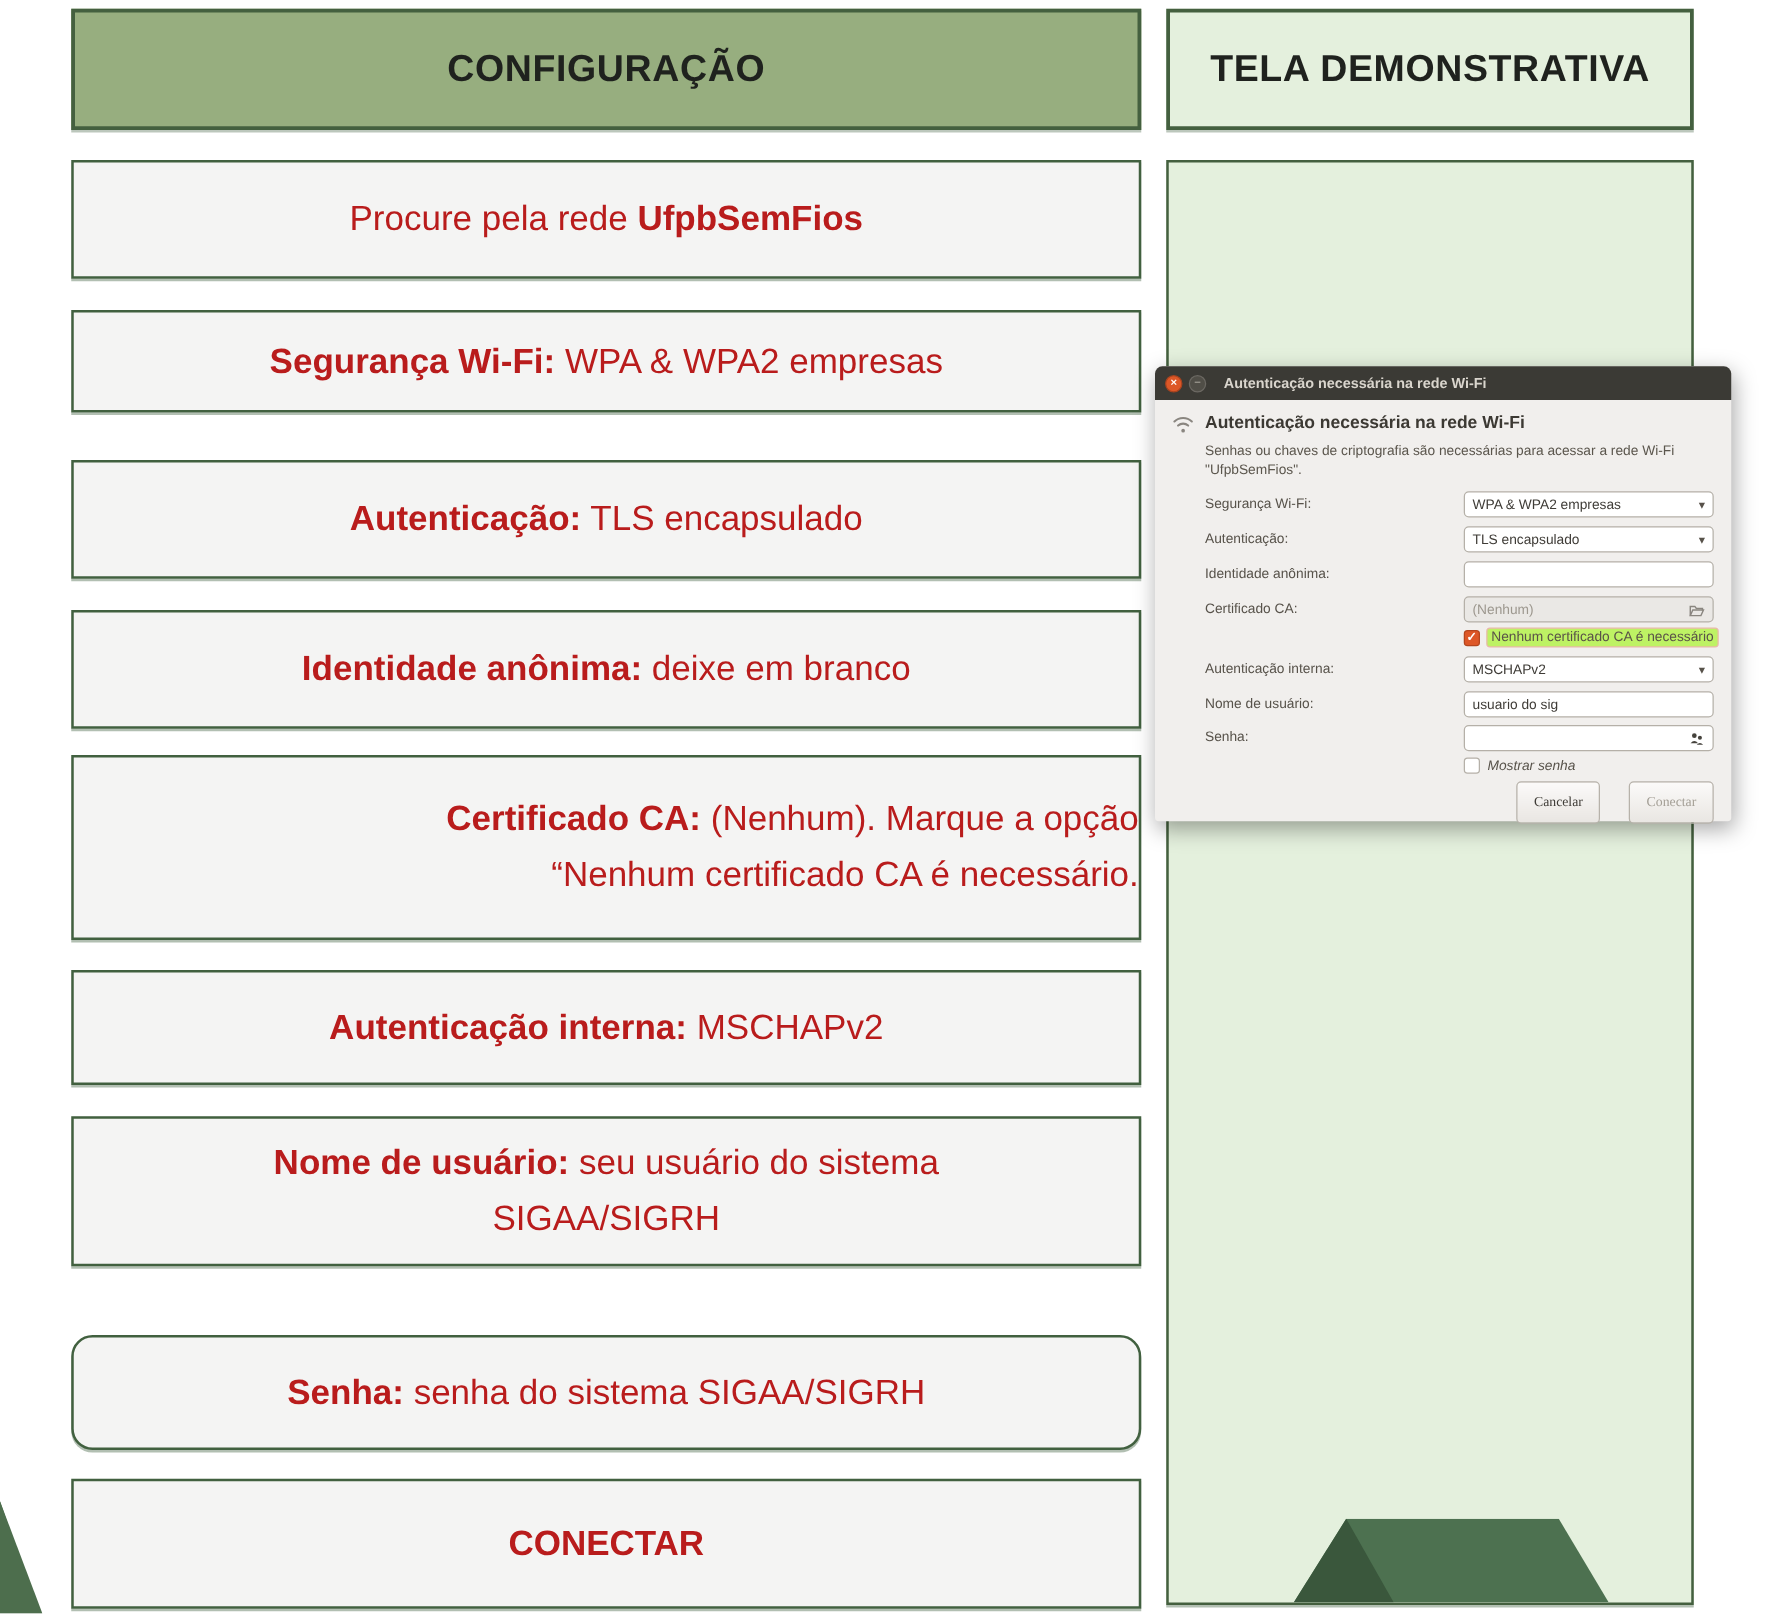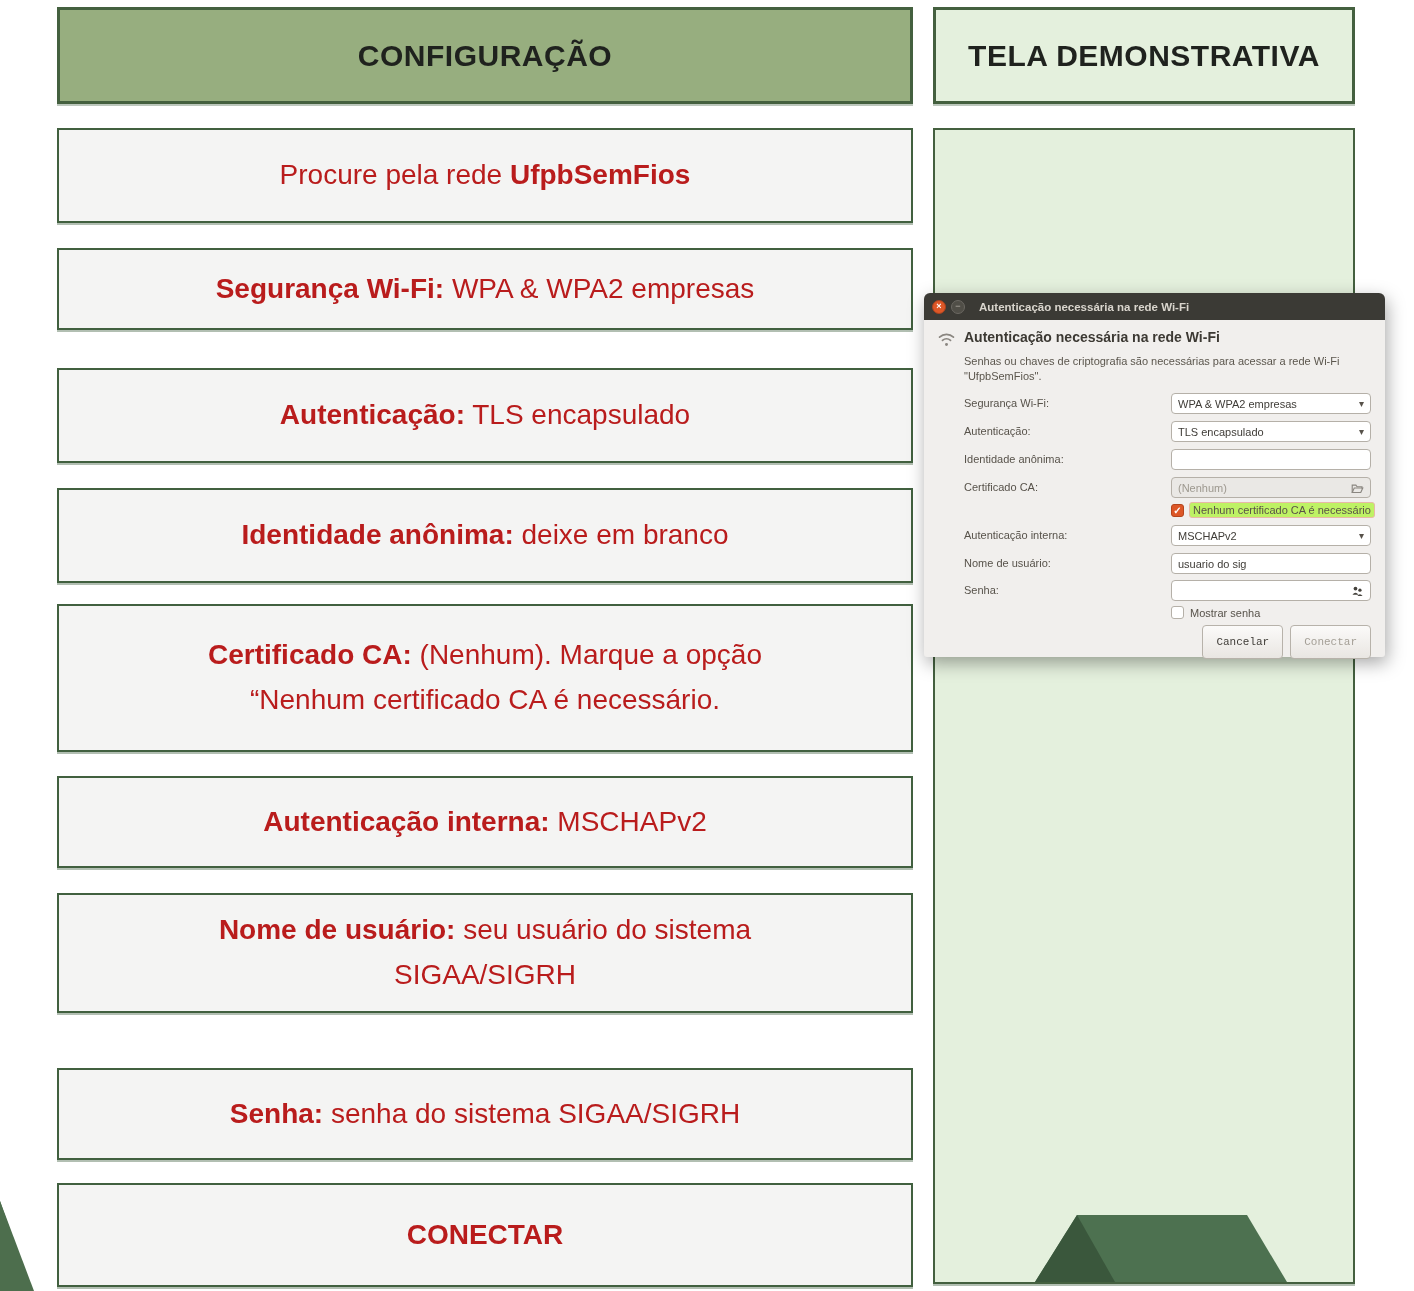--- a/index.html
+++ b/index.html
@@ -57,21 +57,21 @@
         align-items:center; justify-content:center; cursor:pointer; }
   .cb.checked { background:#dd5727; border:1px solid #b4451d; color:#fff; font-size:10px; font-weight:700; }
   .cb.empty { background:#fff; border:1px solid #b5b0a8; }
   .cb-label-hl { margin-left:5px; background:#bef264; border:1px solid #e8b9a6; border-radius:3px;
                  padding:1px 3px; white-space:nowrap; color:#5a5248; }
   .cb-label { margin-left:6px; color:#57524a; }
 
   .btnrow { position:absolute; right:14px; top:332px; display:flex; gap:7px; }
   .dlg-btn { height:34px; padding:0 13px; border:1px solid #b7b2aa; border-radius:4px;
              background:linear-gradient(#fbfaf9,#e9e6e2); font-size:11px;
-             font-family:Liberation Mono, monospace; color:#3f3c37; cursor:pointer; }
+             font-family:Liberation Serif, serif; color:#3f3c37; cursor:pointer;margin-left:16px; }
   .dlg-btn.disabled { color:#a49f96; cursor:default; }
 
   .pw-icon, .folder-icon { display:block; }
 </style>
 </head>
 <body>
 
 <div class="page">
 
   <div class="hdr hdr-left">
@@ -90,35 +90,35 @@
   </div>
 
   <div class="step-box" style="top:368px;height:95px;">
     <div><b>Autenticação:</b><span> TLS encapsulado</span></div>
   </div>
 
   <div class="step-box" style="top:488px;height:95px;">
     <div><b>Identidade anônima:</b><span> deixe em branco</span></div>
   </div>
 
-  <div class="step-box" style="top:604px;height:148px;">
+  <div class="step-box" style="top:604px;height:148px;align-items:flex-end;">
     <div><b>Certificado CA:</b><span> (Nenhum). Marque a opção</span></div>
     <div><span>“Nenhum certificado CA é necessário.</span></div>
   </div>
 
   <div class="step-box" style="top:776px;height:92px;">
     <div><b>Autenticação interna:</b><span> MSCHAPv2</span></div>
   </div>
 
   <div class="step-box" style="top:893px;height:120px;">
     <div><b>Nome de usuário:</b><span> seu usuário do sistema</span></div>
     <div><span>SIGAA/SIGRH</span></div>
   </div>
 
-  <div class="step-box" style="top:1068px;height:92px;">
+  <div class="step-box" style="top:1068px;height:92px;border-radius:17px;">
     <div><b>Senha:</b><span> senha do sistema SIGAA/SIGRH</span></div>
   </div>
 
   <div class="step-box" style="top:1183px;height:104px;">
     <div><b>CONECTAR</b></div>
   </div>
 
   <div class="demo-panel">
     <svg class="mountain" viewBox="0 0 422 67" preserveAspectRatio="none">
       <polygon points="142,0 312,0 352,67 100,67" fill="#4d7150"></polygon>
@@ -201,21 +201,21 @@
       <span>
         <svg class="pw-icon" width="13" height="12" viewBox="0 0 16 14" fill="#45423c">
           <circle cx="5.5" cy="4" r="2.3"></circle>
           <path d="M1.8 11.5 q3.7 -4.6 7.4 0 z"></path>
           <circle cx="11" cy="6" r="2"></circle>
           <path d="M7.8 13 q3.2 -3.8 6.4 0 z"></path>
         </svg>
       </span>
     </div>
 
-    <div class="cbrow" style="top:313px;">
+    <div class="cbrow" style="top:313px;font-style:italic;">
       <span class="cb empty"></span>
       <span class="cb-label">Mostrar senha</span>
     </div>
 
     <div class="btnrow">
       <button class="dlg-btn">Cancelar</button>
       <button class="dlg-btn disabled">Conectar</button>
     </div>
 
   </div>

